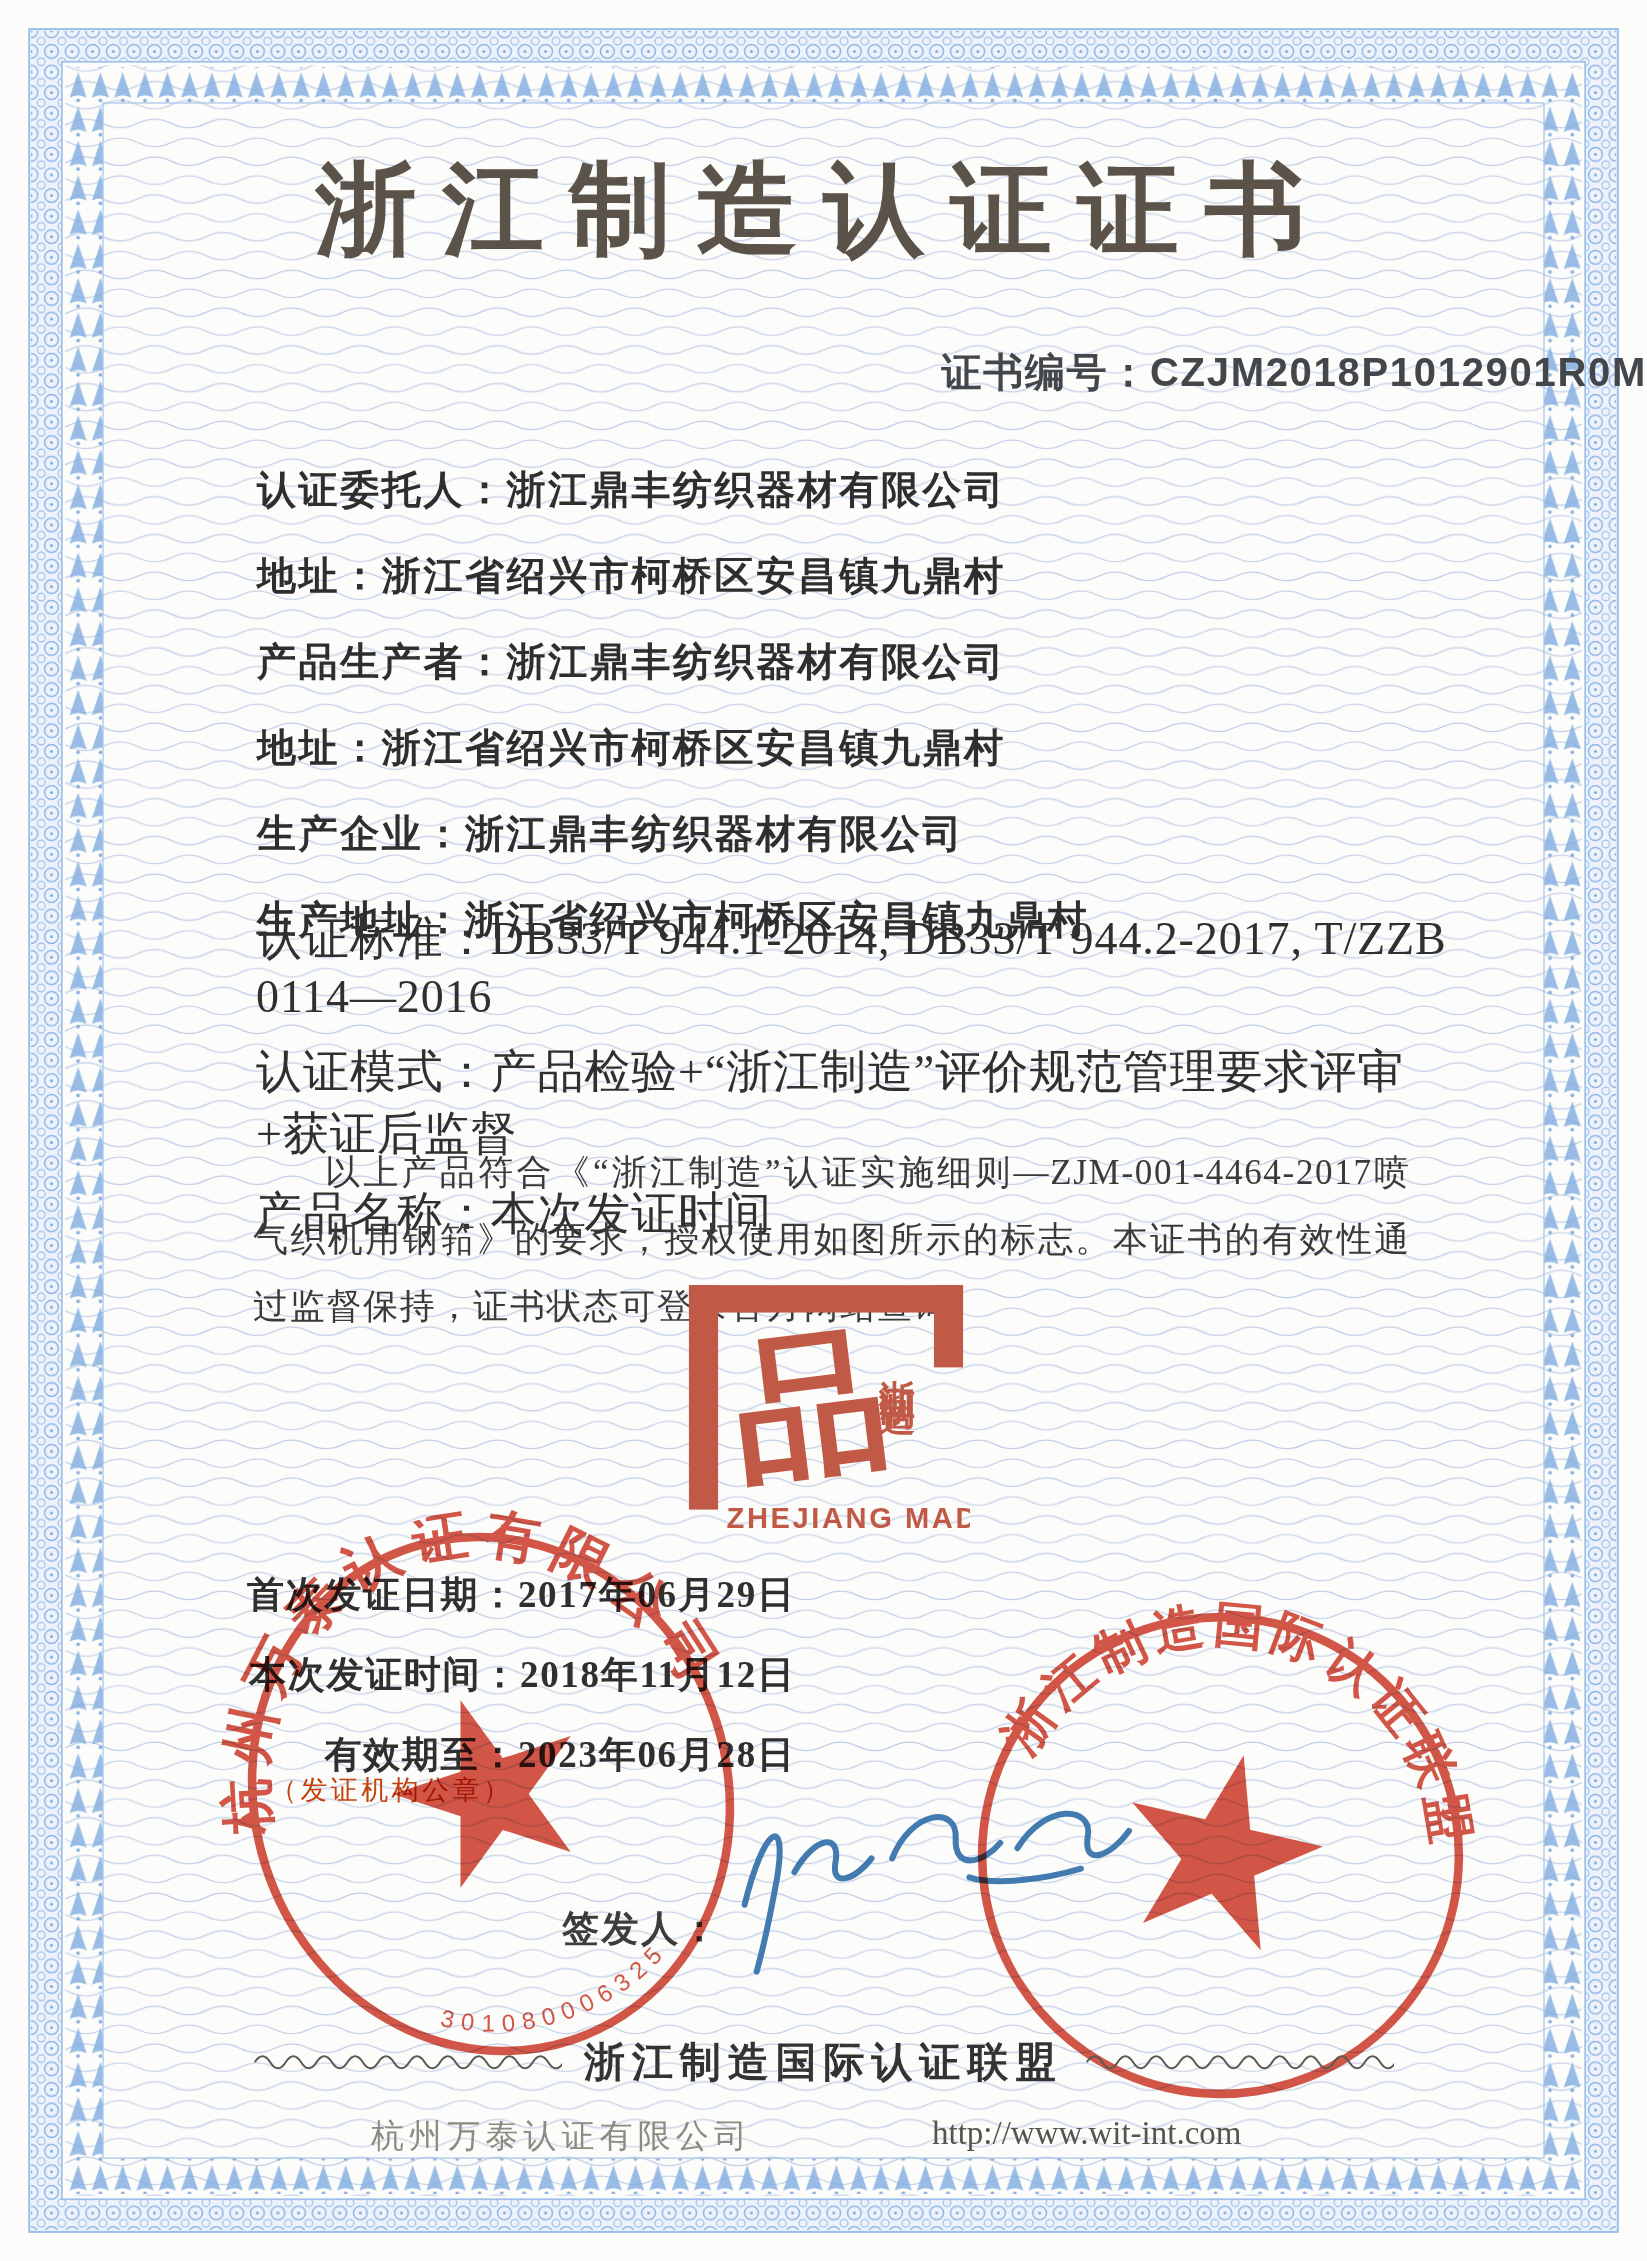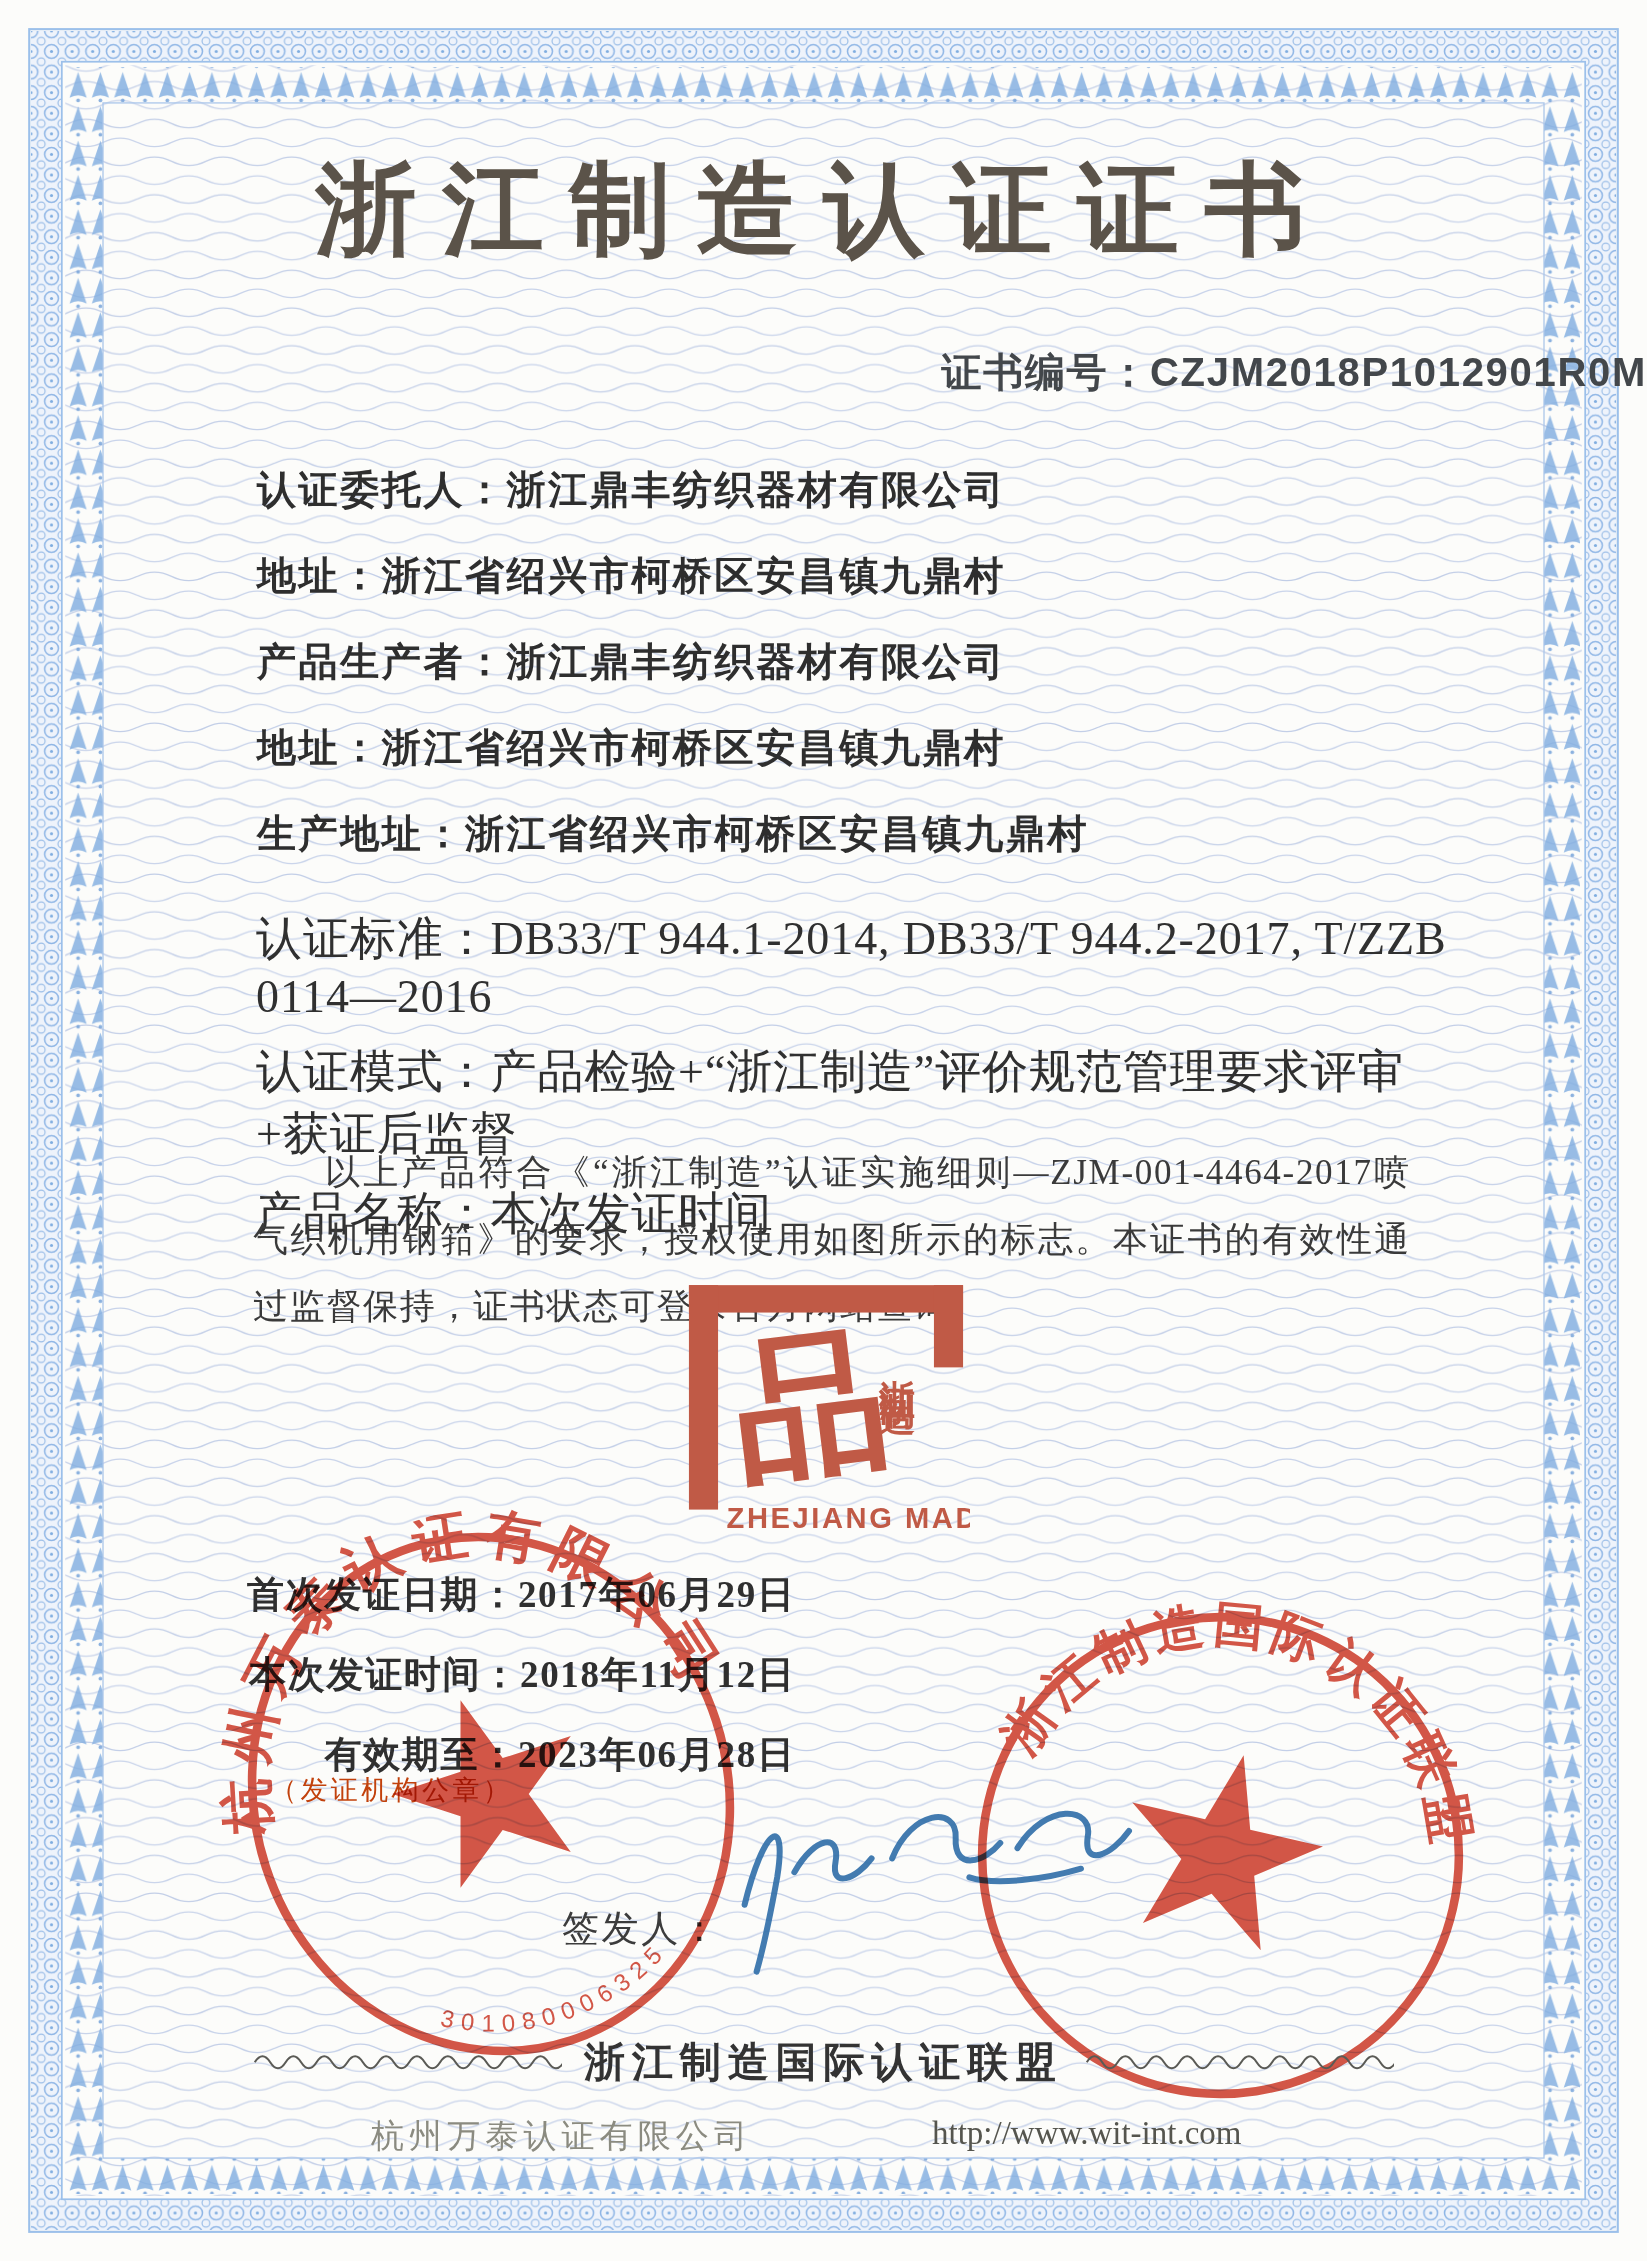--- a/index.html
+++ b/index.html
@@ -20,21 +20,21 @@
 
   .statement{top:1139px;left:253px;width:1158px;font-size:35px;line-height:67px;color:#3a3a3a;
              text-indent:72px;letter-spacing:1.7px;text-align:justify;}
 
   .logo-box{top:1280px;left:682px;width:288px;height:257px;}
 
   .dates{top:1570px;left:247px;}
   .dates .row{font-size:37px;font-weight:700;color:#2f2f2f;margin-bottom:30px;letter-spacing:1.7px;text-align:right;}
   .seal-note{top:1772px;left:245px;font-size:27px;color:#c2410c;letter-spacing:3.4px;margin-left:25px;}
 
-  .issuer{top:1904px;left:562px;font-size:37px;font-weight:400;color:#3c3c3c;letter-spacing:2.6px;}
+  .issuer{top:1904px;left:562px;font-size:37px;font-weight:700;color:#3c3c3c;letter-spacing:2.6px;}
   .signature{top:1776px;left:712px;width:429px;height:206px;}
 
   .stamp{mix-blend-mode:multiply;opacity:.88;}
   .stamp-left{top:1511px;left:225px;width:532px;height:566px;transform:rotate(-18deg);}
   .stamp-right{top:1594px;left:959px;width:523px;height:523px;transform:rotate(13deg);}
 
   .alliance-band{top:2035px;left:0;width:100%;display:flex;align-items:center;justify-content:center;gap:22px;}
   .alliance-band .name{font-size:41px;font-weight:700;color:#333;letter-spacing:6.9px;}
   .footer-org{top:2114px;left:371px;font-size:33px;color:#8b8b80;letter-spacing:5.1px;}
   .footer-url{top:2115px;left:932px;font-size:33px;color:#55554e;font-family:"Liberation Serif",serif;}
@@ -78,20 +78,21 @@
 
   <div class="layer title">浙江制造认证证书</div>
 
   <div class="layer certno">证书编号：CZJM2018P1012901R0M</div>
 
   <div class="layer fields">
     <div class="row">认证委托人：浙江鼎丰纺织器材有限公司</div>
     <div class="row">地址：浙江省绍兴市柯桥区安昌镇九鼎村</div>
     <div class="row">产品生产者：浙江鼎丰纺织器材有限公司</div>
     <div class="row">地址：浙江省绍兴市柯桥区安昌镇九鼎村</div>
+    <div class="row">生产企业：浙江鼎丰纺织器材有限公司</div>
     <div class="row">生产地址：浙江省绍兴市柯桥区安昌镇九鼎村</div>
   </div>
 
   <div class="layer specs">
     <div class="row">认证标准：DB33/T 944.1-2014, DB33/T 944.2-2017, T/ZZB 0114—2016</div>
     <div class="row">认证模式：产品检验+“浙江制造”评价规范管理要求评审+获证后监督</div>
     <div class="row">产品名称：本次发证时间</div>
   </div>
 
   <div class="layer statement">以上产品符合《“浙江制造”认证实施细则—ZJM-001-4464-2017喷气织机用钢筘》的要求，授权使用如图所示的标志。本证书的有效性通过监督保持，证书状态可登录官方网站查询。</div>

